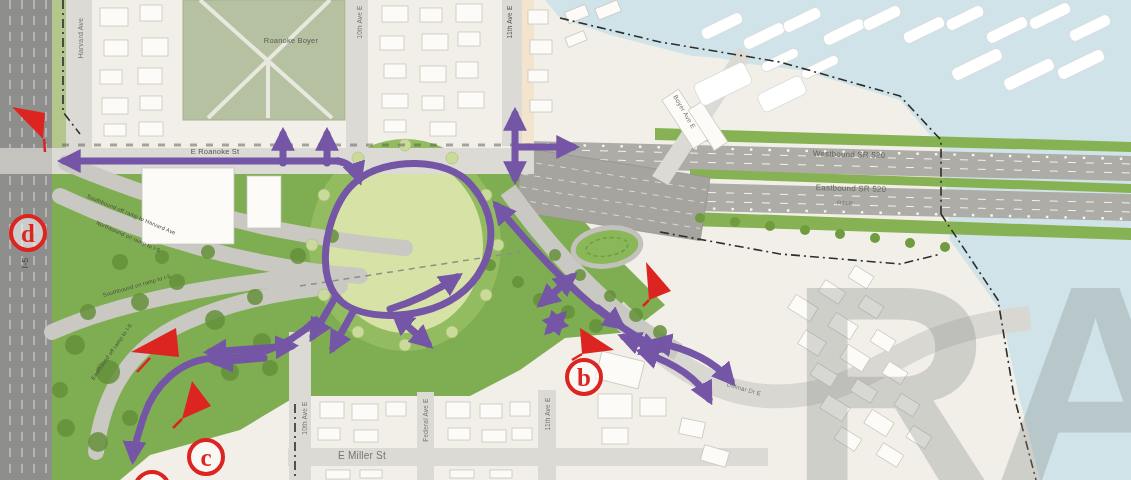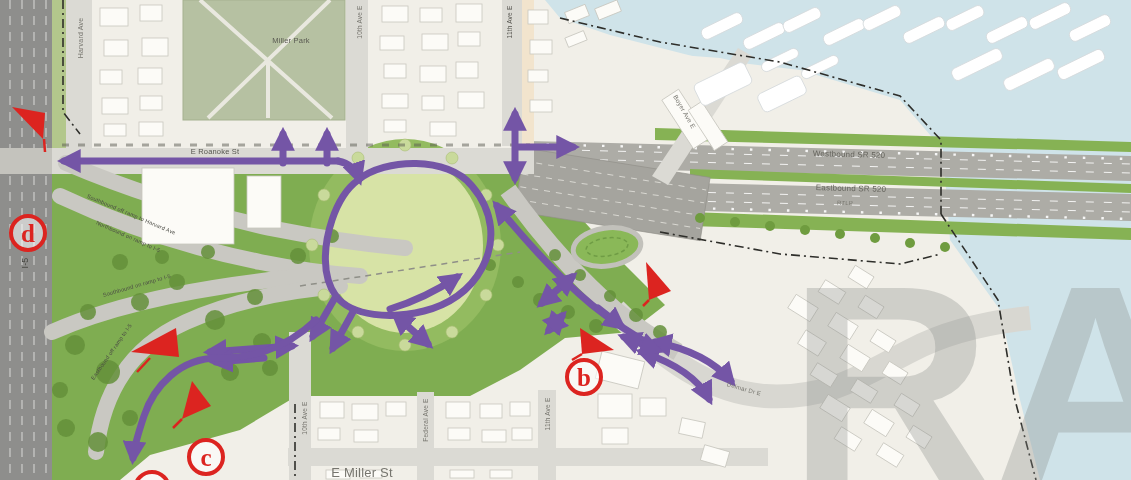--- a/index.html
+++ b/index.html
@@ -302,34 +302,34 @@
         </g>
         <g>
           <polygon points="646,262 671,291 649,300" fill="#dc2420"></polygon>
           <line x1="649" y1="300" x2="643" y2="306" stroke="#dc2420" stroke-width="2.5"></line>
         </g>
       </g>
 </svg>
 
 <div id="labels-layer">
       <div class="map-label" style="left: 80px; top: 38px; font-size: 7px; color: rgb(119, 118, 111); transform: translate(-50%, -50%) rotate(-90deg);">Harvard Ave</div>
-      <div class="map-label" style="left: 291px; top: 41px; font-size: 7.5px; color: rgb(90, 90, 82); transform: translate(-50%, -50%) rotate(0deg);">Miller Park</div>
+      <div class="map-label" style="left: 291px; top: 41px; font-size: 7.5px; color: rgb(90, 90, 82); transform: translate(-50%, -50%) rotate(0deg);">Roanoke Boyer</div>
       <div class="map-label" style="left: 360px; top: 22px; font-size: 6.5px; color: rgb(119, 118, 111); transform: translate(-50%, -50%) rotate(-90deg);">10th Ave E</div>
       <div class="map-label" style="left: 510px; top: 22px; font-size: 6.5px; color: rgb(85, 84, 78); transform: translate(-50%, -50%) rotate(-90deg);">11th Ave E</div>
       <div class="map-label" style="left: 684px; top: 112px; font-size: 6.5px; color: rgb(119, 118, 111); transform: translate(-50%, -50%) rotate(60deg);">Boyer Ave E</div>
       <div class="map-label" style="left: 179px; top: 152px; font-size: 7.5px; color: rgb(85, 85, 78); transform: translate(-50%, -50%) rotate(0deg); margin-left: 36px;">E Roanoke St</div>
       <div class="map-label" style="left: 849px; top: 155px; font-size: 8px; color: rgb(102, 101, 94); transform: translate(-50%, -50%) rotate(1.5deg);">Westbound SR 520</div>
       <div class="map-label" style="left: 851px; top: 189px; font-size: 8px; color: rgb(102, 101, 94); transform: translate(-50%, -50%) rotate(1.5deg);">Eastbound SR 520</div>
       <div class="map-label" style="left: 845px; top: 203px; font-size: 6px; color: rgb(118, 117, 110); transform: translate(-50%, -50%) rotate(1.5deg);">RTLP</div>
       <div class="map-label" style="left: 25px; top: 263px; font-size: 9px; color: rgb(68, 68, 62); transform: translate(-50%, -50%) rotate(-90deg);">I-5</div>
       <div class="map-label" style="left: 131px; top: 215px; font-size: 5.5px; color: rgb(74, 74, 68); transform: translate(-50%, -50%) rotate(23deg);">Southbound off ramp to Harvard Ave</div>
       <div class="map-label" style="left: 128px; top: 237px; font-size: 5.5px; color: rgb(74, 74, 68); transform: translate(-50%, -50%) rotate(24deg);">Northbound on ramp to I-5</div>
       <div class="map-label" style="left: 137px; top: 286px; font-size: 5.5px; color: rgb(74, 74, 68); transform: translate(-50%, -50%) rotate(-16deg);">Southbound on ramp to I-5</div>
       <div class="map-label" style="left: 112px; top: 352px; font-size: 5.5px; color: rgb(74, 74, 68); transform: translate(-50%, -50%) rotate(-55deg);">Eastbound off ramp to I-5</div>
-      <div class="map-label" style="left: 362px; top: 456px; font-size: 13px; color: rgb(118, 117, 110); transform: translate(-50%, -50%) rotate(0deg); margin-top: 16px;">E Miller St</div>
+      <div class="map-label" style="left: 362px; top: 456px; font-size: 10px; color: rgb(118, 117, 110); transform: translate(-50%, -50%) rotate(0deg);">E Miller St</div>
       <div class="map-label" style="left: 426px; top: 420px; font-size: 6.5px; color: rgb(119, 118, 111); transform: translate(-50%, -50%) rotate(-90deg);">Federal Ave E</div>
       <div class="map-label" style="left: 305px; top: 418px; font-size: 6.5px; color: rgb(119, 118, 111); transform: translate(-50%, -50%) rotate(-90deg);">10th Ave E</div>
       <div class="map-label" style="left: 548px; top: 414px; font-size: 6.5px; color: rgb(119, 118, 111); transform: translate(-50%, -50%) rotate(-90deg);">11th Ave E</div>
       <div class="map-label" style="left: 744px; top: 389px; font-size: 6px; color: rgb(119, 118, 111); transform: translate(-50%, -50%) rotate(16deg);">Delmar Dr E</div>
     </div>
 <div id="markers-layer">
       <div class="marker" style="left: 28px; top: 233px;">d</div>
       <div class="marker" style="left: 206px; top: 457px;">c</div>
       <div class="marker" style="left: 584px; top: 377px;">b</div>
       <div class="marker" style="left: 152px; top: 489px;"></div>

